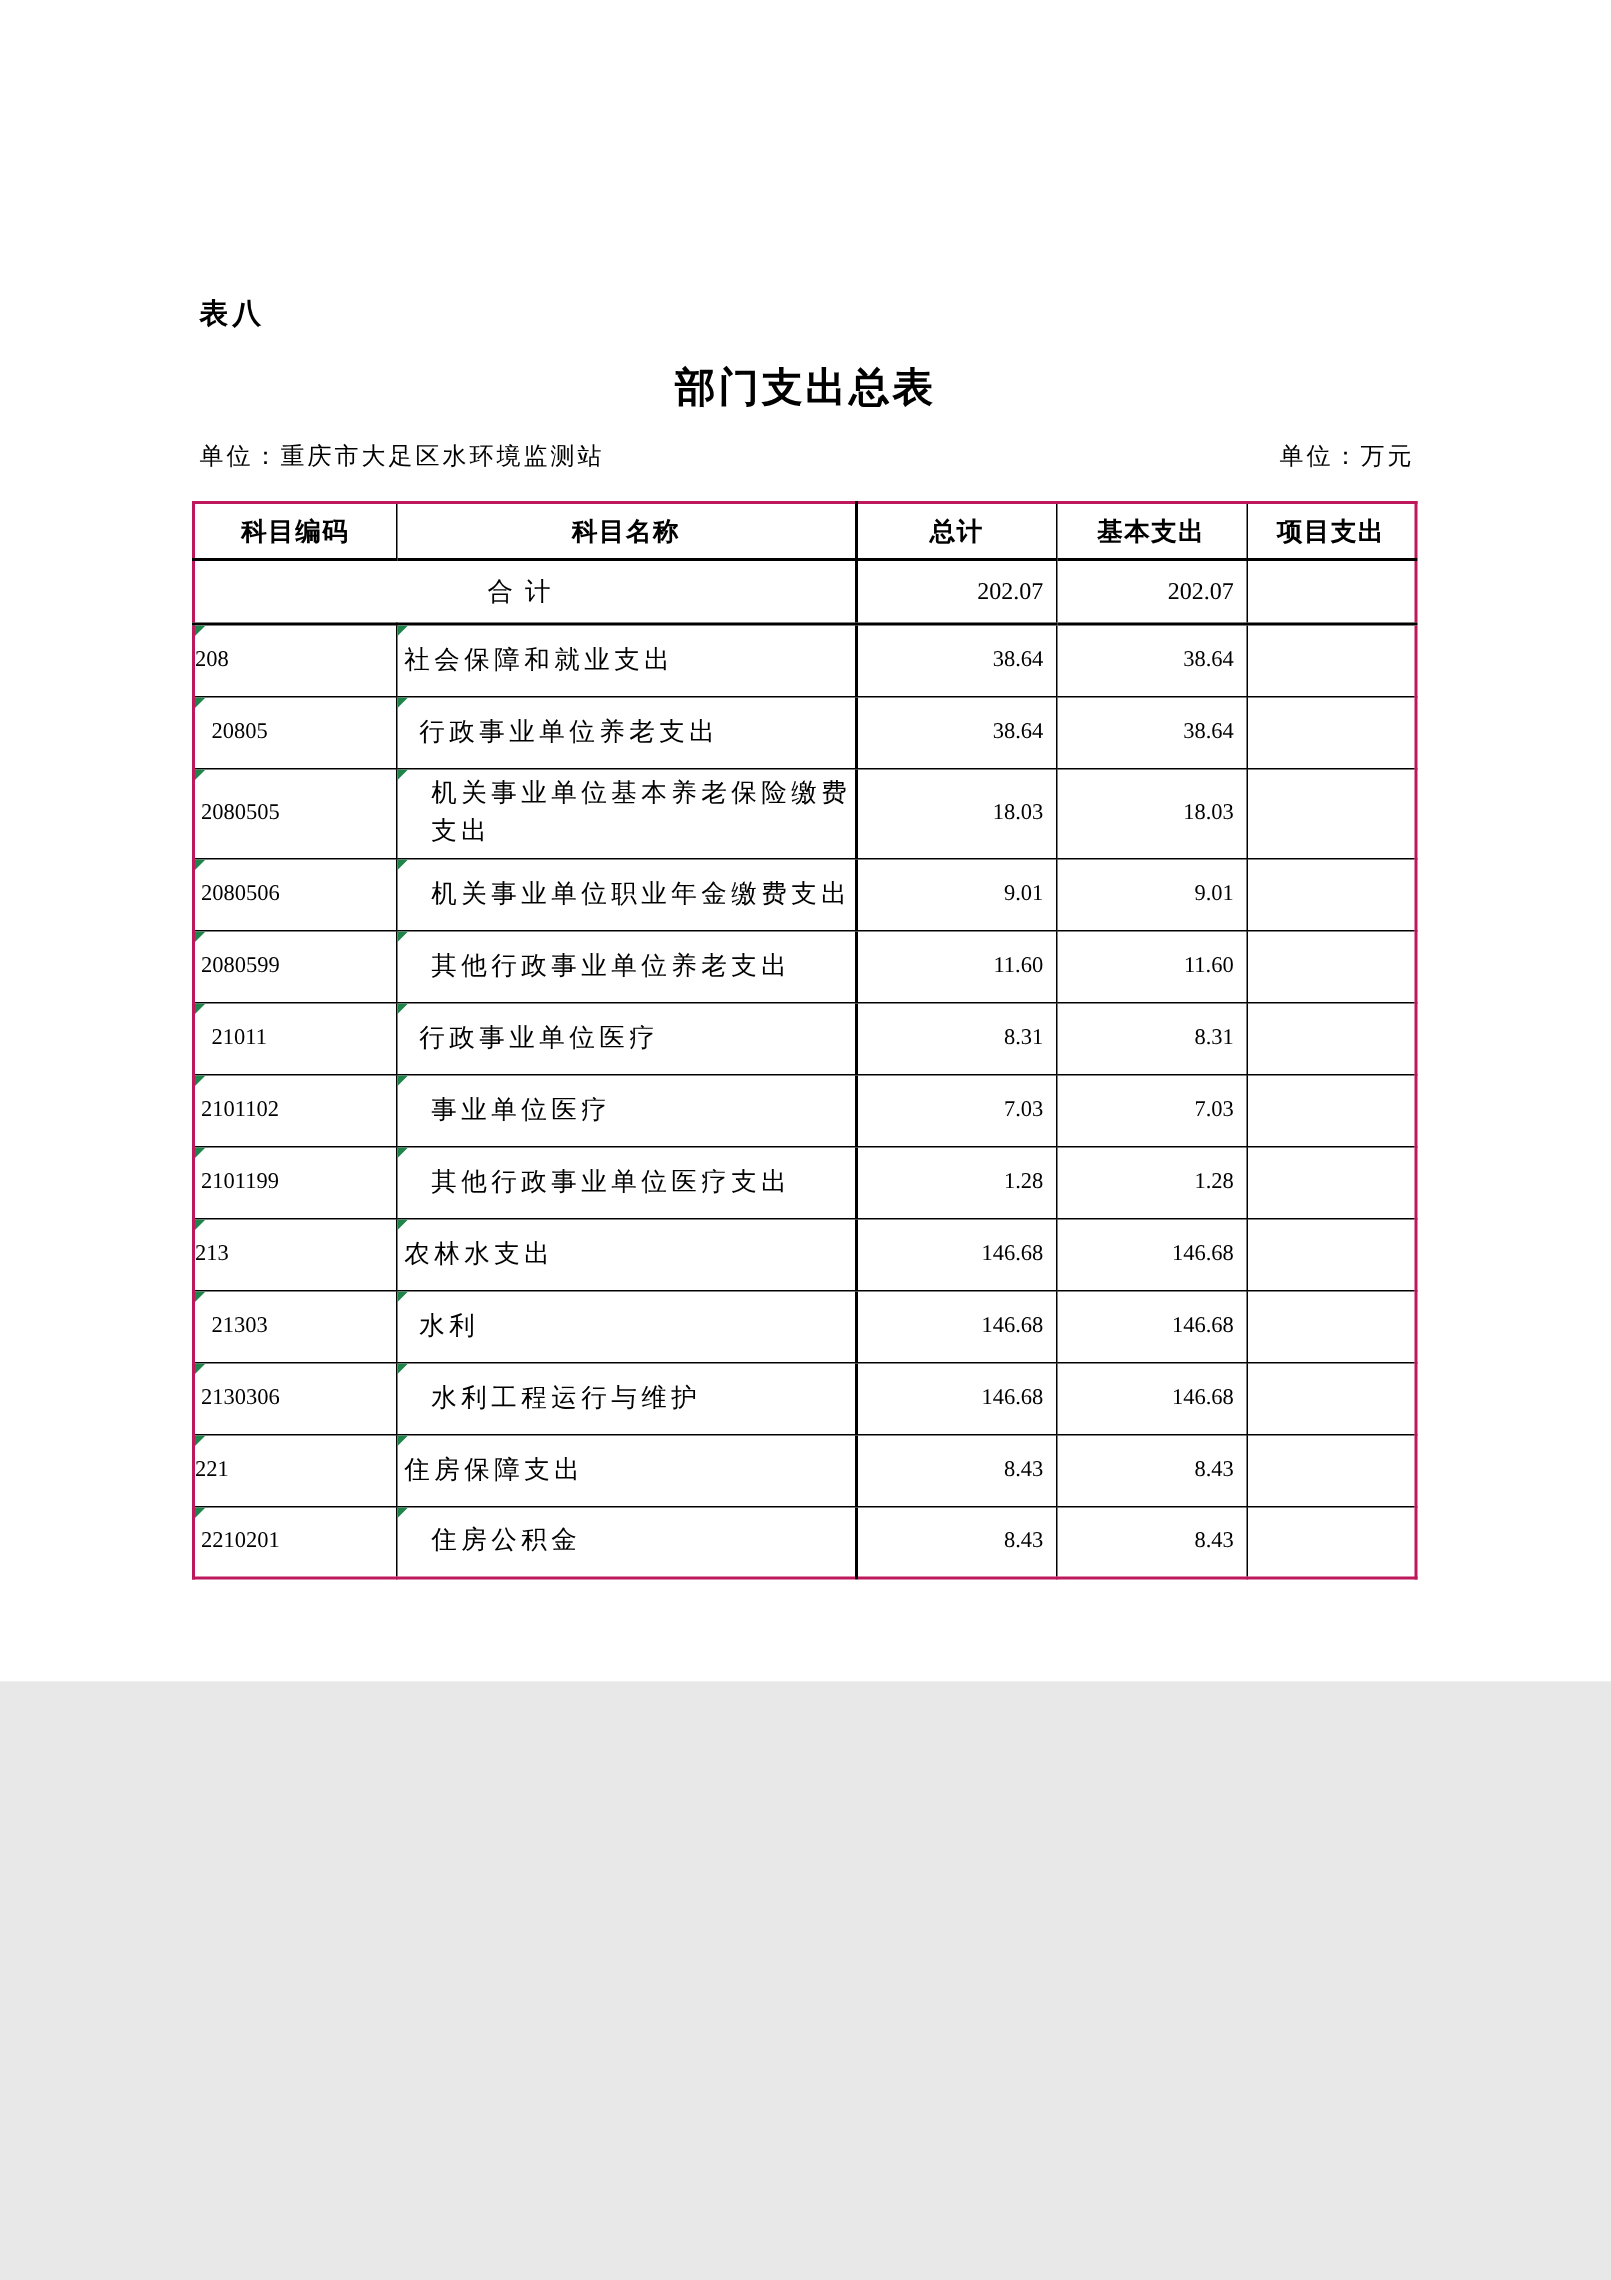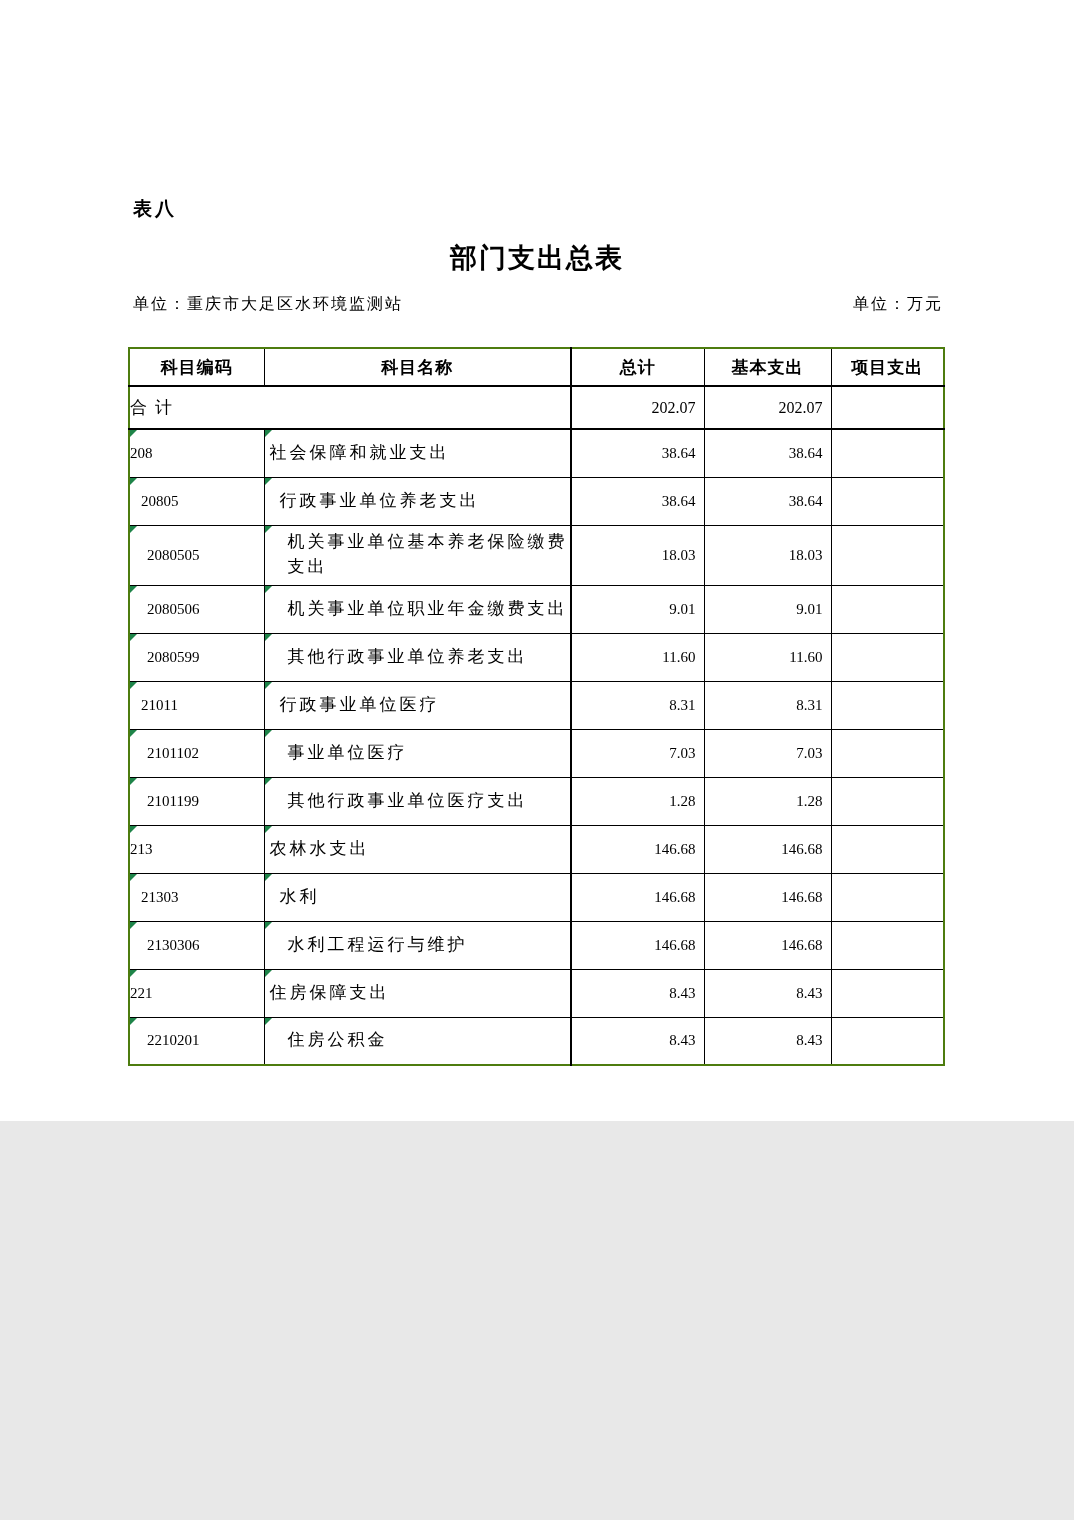--- a/index.html
+++ b/index.html
@@ -21,55 +21,55 @@
     margin:0;text-align:center;
     font-family:"Liberation Sans","DejaVu Sans",sans-serif;
     font-size:27px;font-weight:bold;letter-spacing:2px;
   }
   .unit-row{
     position:absolute;left:133px;top:294px;width:810px;
     display:flex;justify-content:space-between;
     font-size:16px;letter-spacing:2px;gap:12px;
   }
   table.main{
-    position:absolute;left:128px;top:347px;
+    position:absolute;left:128px;top:334px;
     border-collapse:collapse;table-layout:fixed;
-    border:2px solid #4d7c0f;
+    border:2px solid #be185d;
   }
   col.c-code{width:135px;}
   col.c-name{width:307px;}
   col.c-total{width:133px;}
   col.c-basic{width:127px;}
   col.c-project{width:113px;}
   th,td{border:1px solid #000;padding:0;vertical-align:middle;overflow:hidden;}
   tr.head-row{height:38px;}
   tr.head-row th{
     font-family:"Liberation Sans","DejaVu Sans",sans-serif;
     font-size:17px;font-weight:bold;text-align:center;letter-spacing:1px;
     border-bottom:2px solid #000;
   }
   tr.total-row{height:43px;}
   tr.total-row td{border-bottom:2px solid #000;}
-  td.total-label{font-size:17px;letter-spacing:8px;}
+  td.total-label{text-align:center;font-size:17px;letter-spacing:8px;}
   tr.data-row{height:48px;}
   tr.data-row.tall{height:60px;}
   td.code{font-size:15px;font-family:"Liberation Serif",serif;}
   td.name{font-size:17px;letter-spacing:3px;line-height:1.45;}
   td.num{
     text-align:right;padding-right:8px;
     font-size:15px;font-family:"Liberation Serif",serif;
   }
   td.num.bold{font-weight:normal;font-size:16px;}
   .col-total{border-left:2px solid #000;margin-top:48px;}
   td.col-project{border-left:1px solid #8a8a8a;}
   tr.lv1 td.code{padding-left:0;}
   tr.lv1 td.name{padding-left:5px;}
   tr.lv2 td.code{padding-left:11px;}
   tr.lv2 td.name{padding-left:15px;}
-  tr.lv3 td.code{padding-left:17px;}
+  tr.lv3 td.code{padding-left:4px;}
   tr.lv3 td.name{padding-left:23px;}
   td.marked{position:relative;}
   td.marked::before{
     content:"";position:absolute;top:0;left:0;width:0;height:0;
     border-top:7px solid var(--marker,#1e8449);
     border-right:7px solid transparent;
   }
   .page-num{
     position:absolute;left:812px;top:1408px;
     font-size:19px;letter-spacing:4px;color:#404040;

